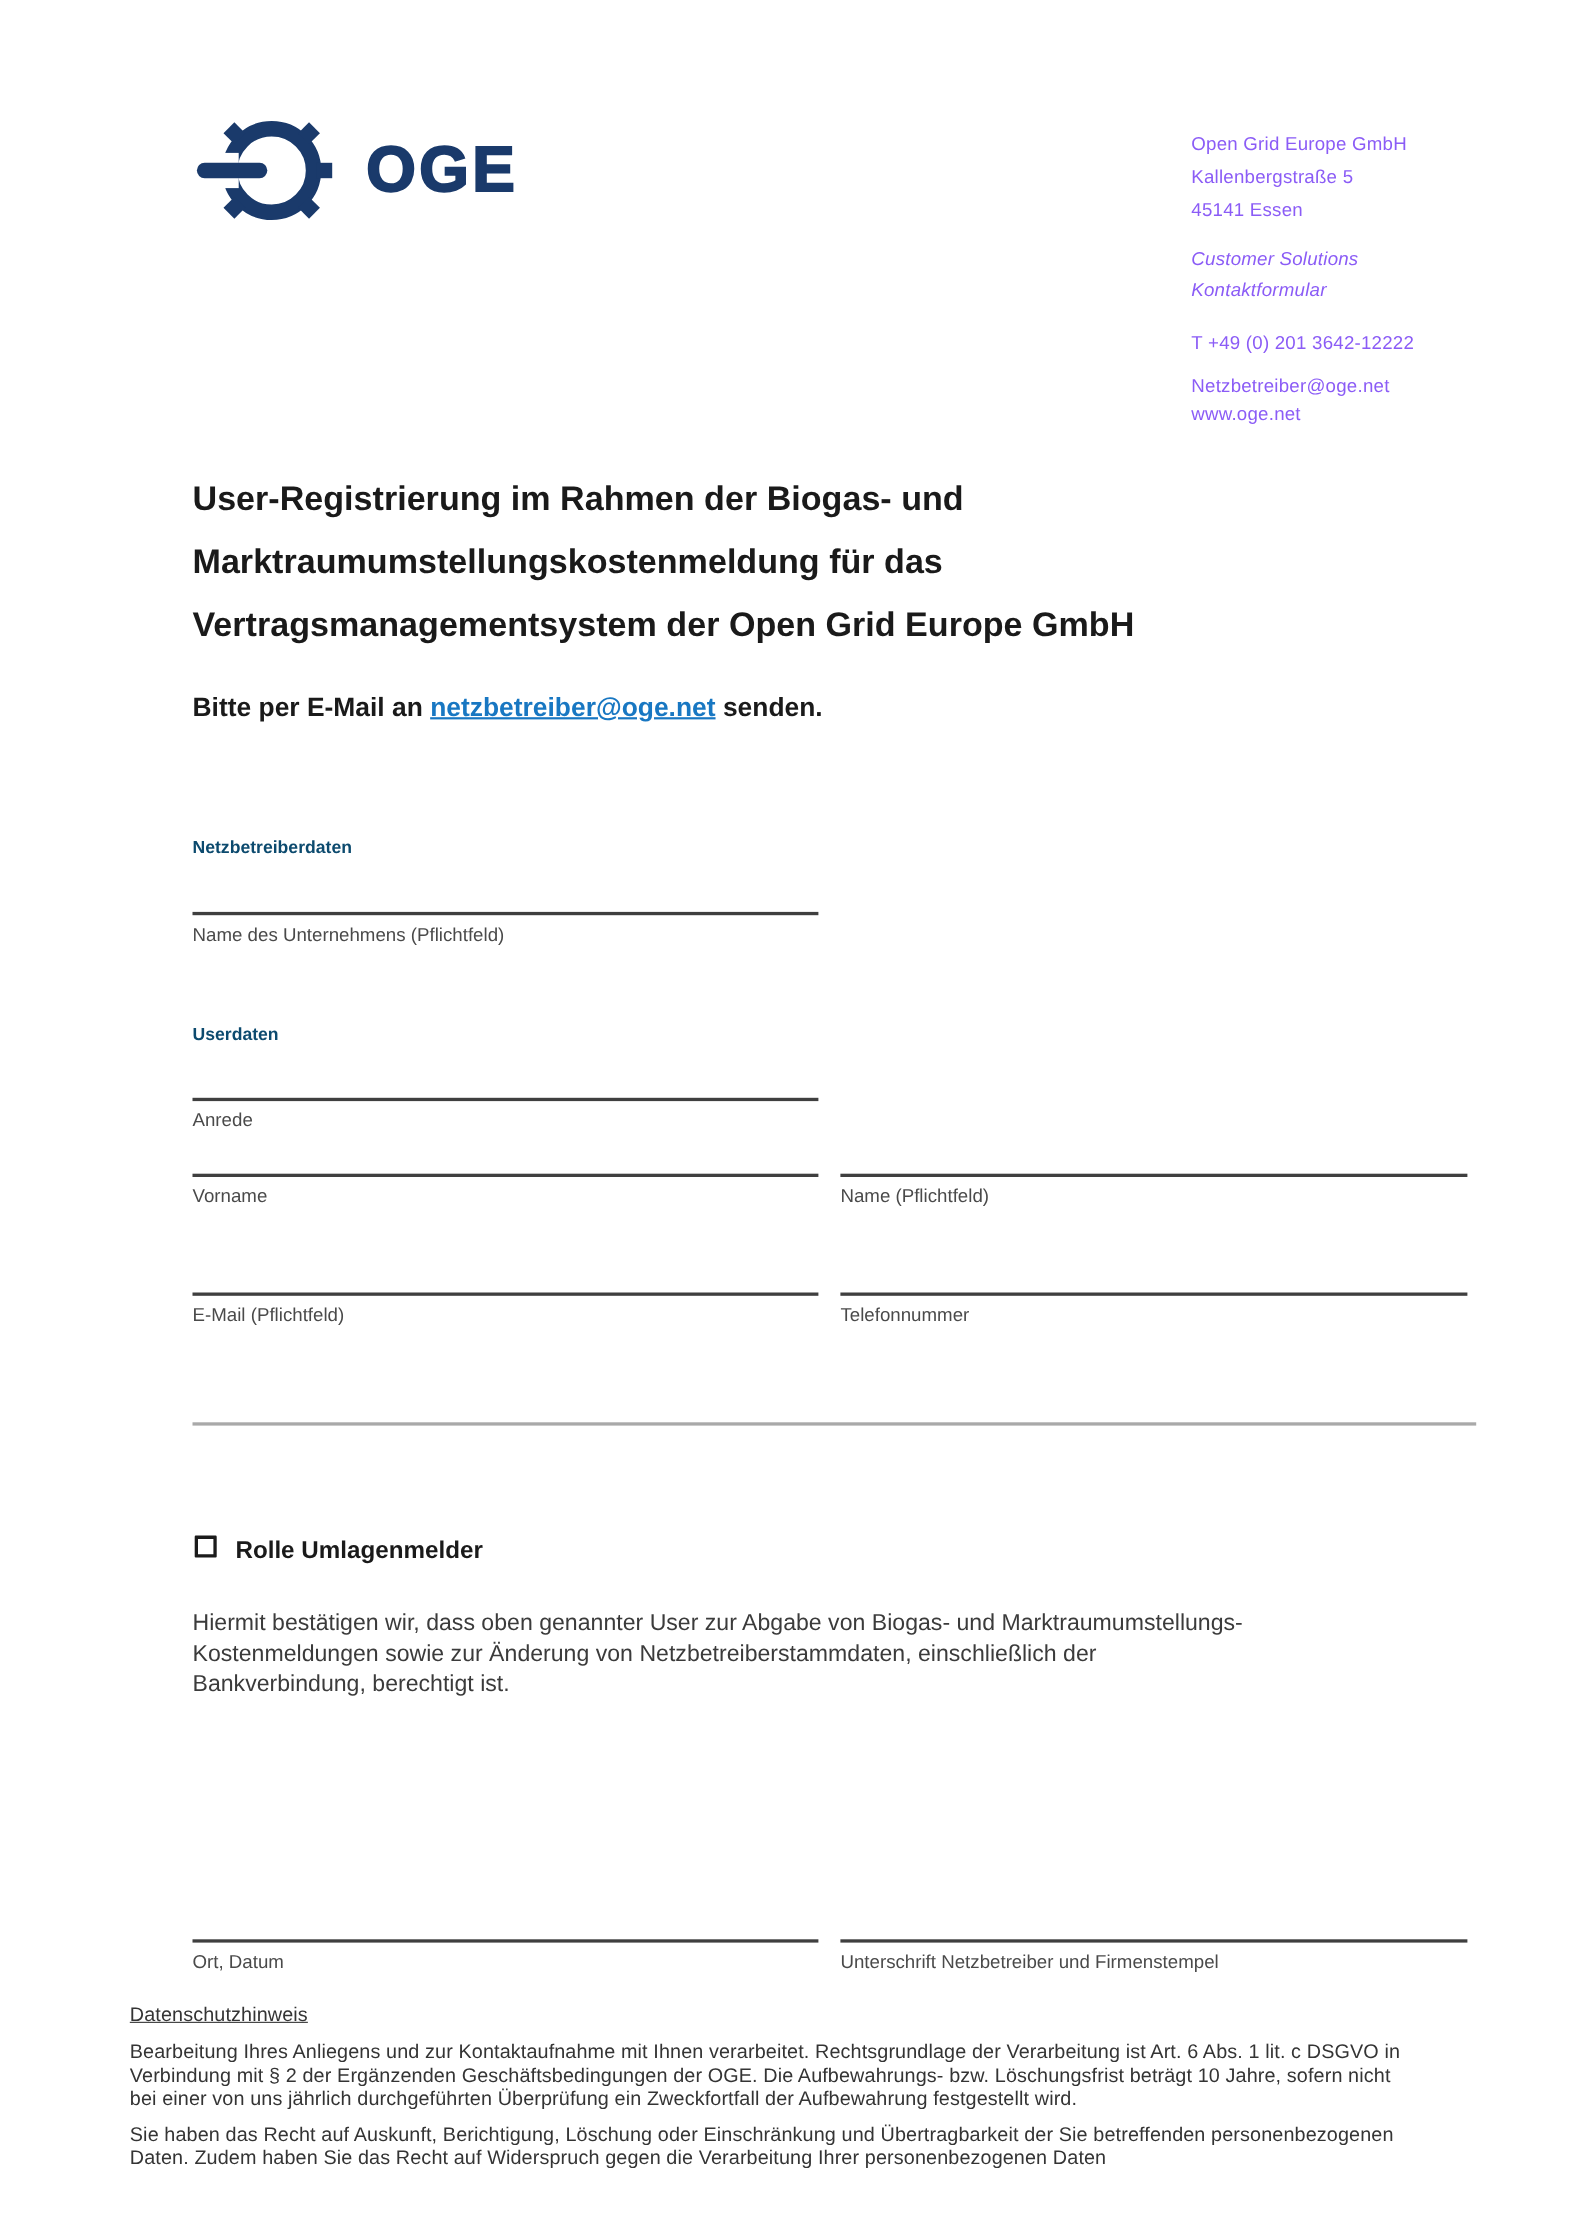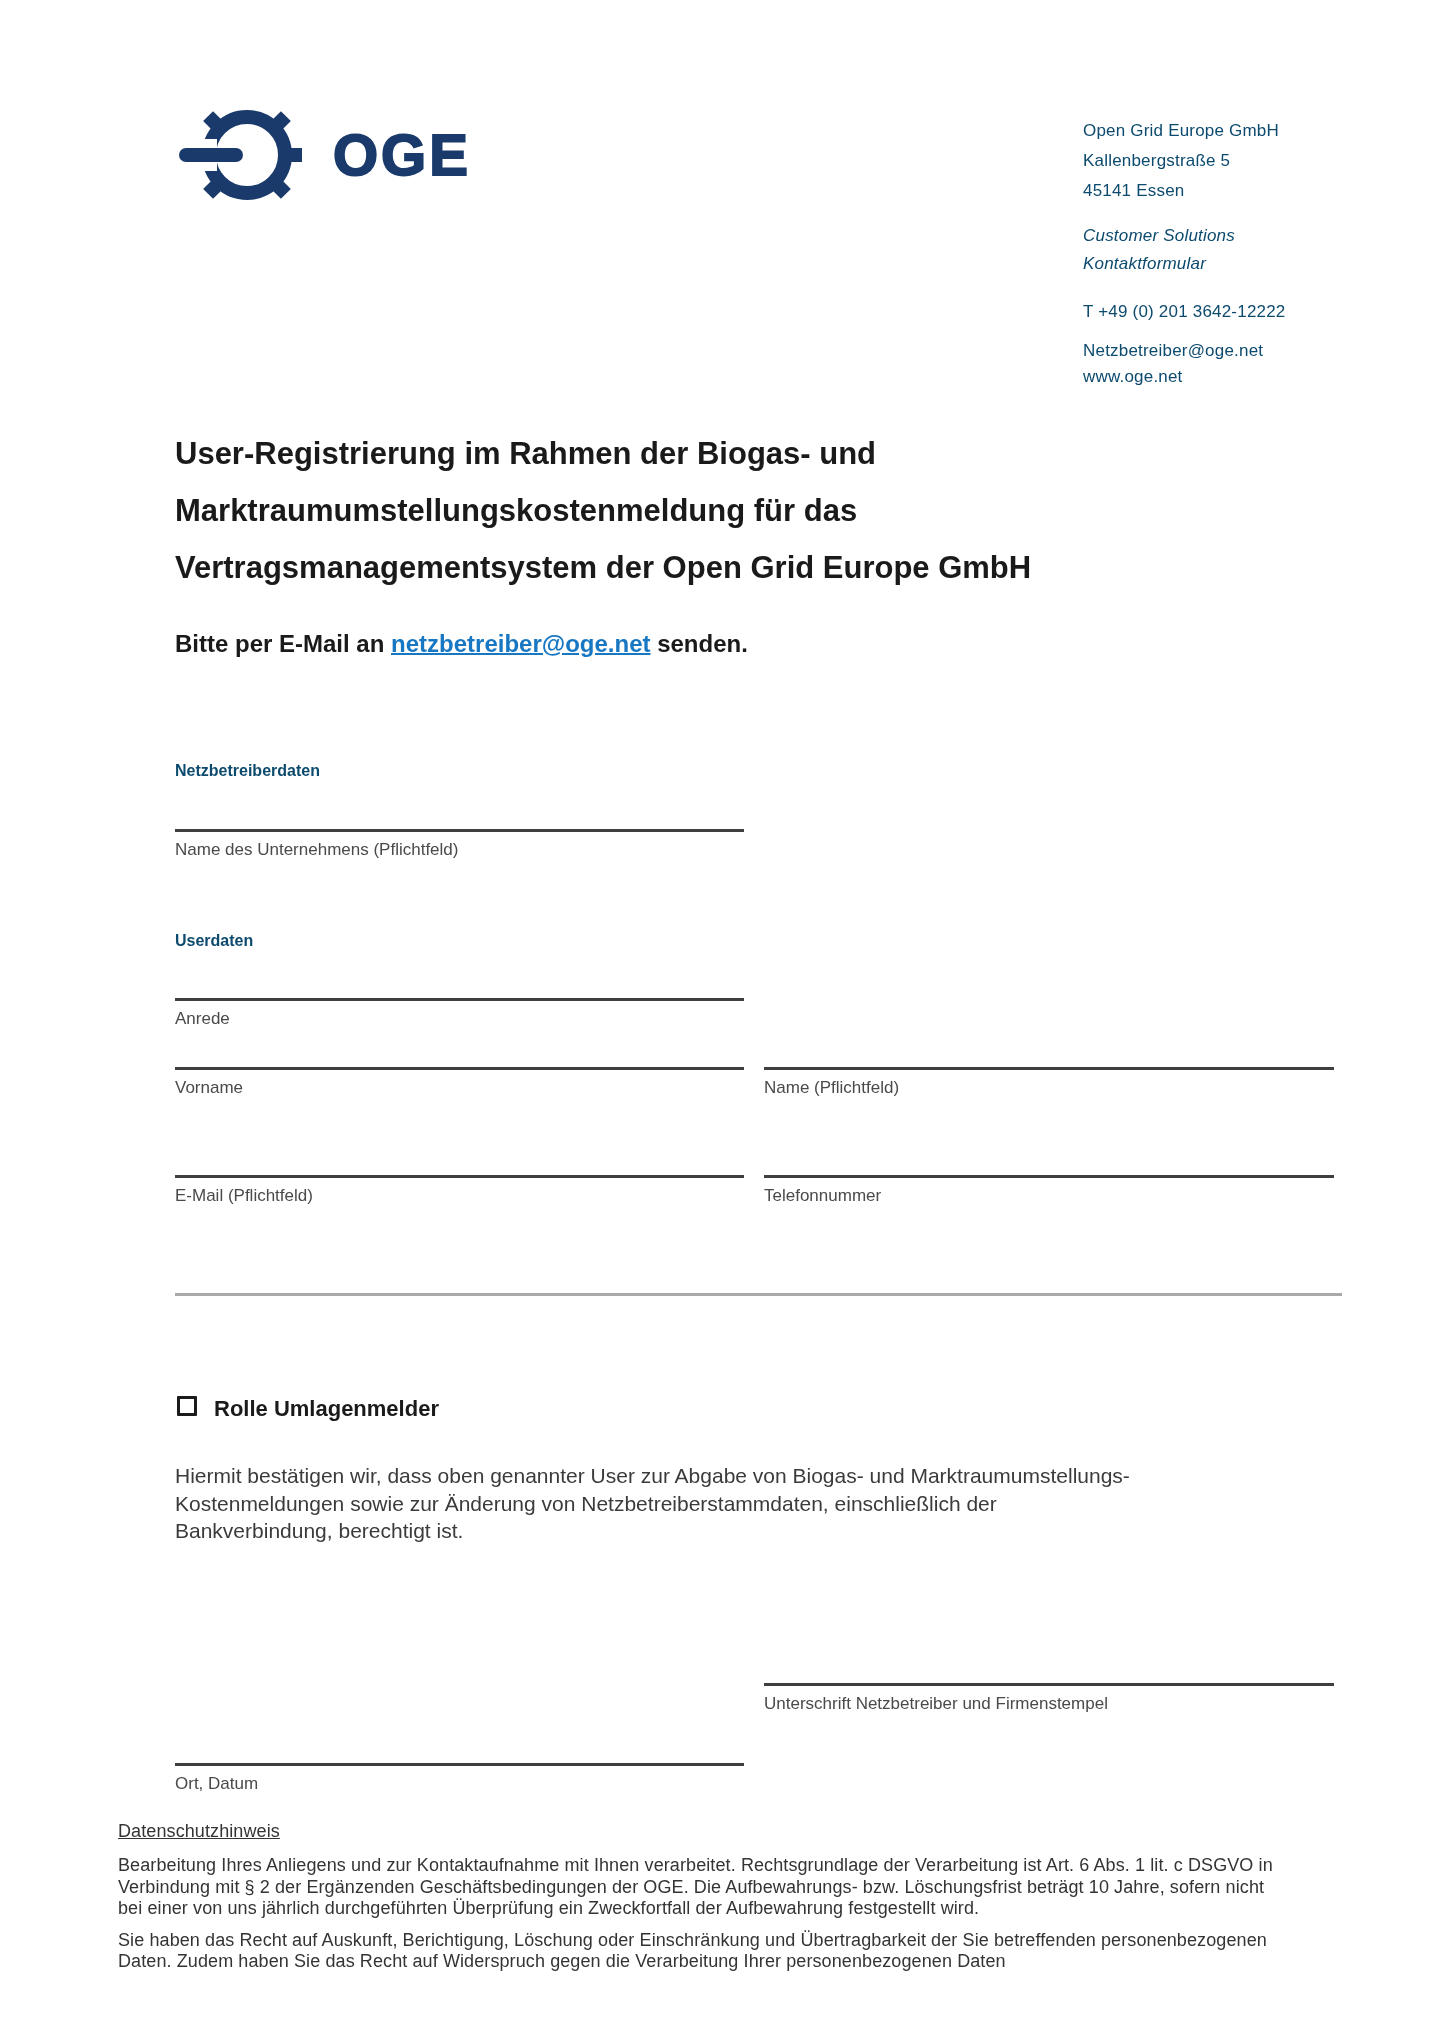--- a/index.html
+++ b/index.html
@@ -20,21 +20,21 @@
   .logo-text {
     color: #1a3a6b;
     font-size: 58px;
     font-weight: bold;
     line-height: 126px;
     letter-spacing: 3px;
     -webkit-text-stroke: 2px #1a3a6b;
   }
 
   
-  .letterhead { left: 1083px; top: 116px; color: #0c4a6e; font-size: 17px; letter-spacing: 0.2px; }
+  .letterhead { left: 1083px; top: 116px; color: #8b5cf6; font-size: 17px; letter-spacing: 0.2px; }
   .letterhead .lh-group div { line-height: 30px; }
   .letterhead .g2 { margin-top: 16px; }
   .letterhead .g2 div { line-height: 28px; font-style: italic; }
   .letterhead .g3 { margin-top: 20px; }
   .letterhead .g3 div { line-height: 28px; }
   .letterhead .g4 { margin-top: 12px; }
   .letterhead .g4 div { line-height: 26px; }
 
   
   .title { left: 175px; top: 425px; color: #1a1a1a; font-size: 31px; font-weight: bold; }
@@ -59,21 +59,21 @@
   .field { position: absolute; }
   .field .rule { height: 3px; background: #3f3f3f; }
   .field .flabel { margin-top: 7px; font-size: 17px; color: #4a4a4a; line-height: 21px; white-space: nowrap; }
   .f-company      { left: 175px; top: 829px;  width: 569px; }
   .f-anrede       { left: 175px; top: 998px;  width: 569px; }
   .f-vorname      { left: 175px; top: 1067px; width: 569px; }
   .f-name         { left: 764px; top: 1067px; width: 570px; }
   .f-email        { left: 175px; top: 1175px; width: 569px; }
   .f-telefon      { left: 764px; top: 1175px; width: 570px; }
   .f-ort          { left: 175px; top: 1763px; width: 569px; }
-  .f-unterschrift { left: 764px; top: 1683px; width: 570px; }
+  .f-unterschrift { left: 764px; top: 1763px; width: 570px; }
 
   
   .sep { left: 175px; top: 1293px; width: 1167px; height: 3px; background: #a9a9a9; }
 
   
   .role { left: 177px; top: 1396px; display: flex; gap: 17px; }
   .checkbox {
     width: 20px; height: 20px;
     border: 3px solid #1b1b1b;
     border-radius: 1px;

